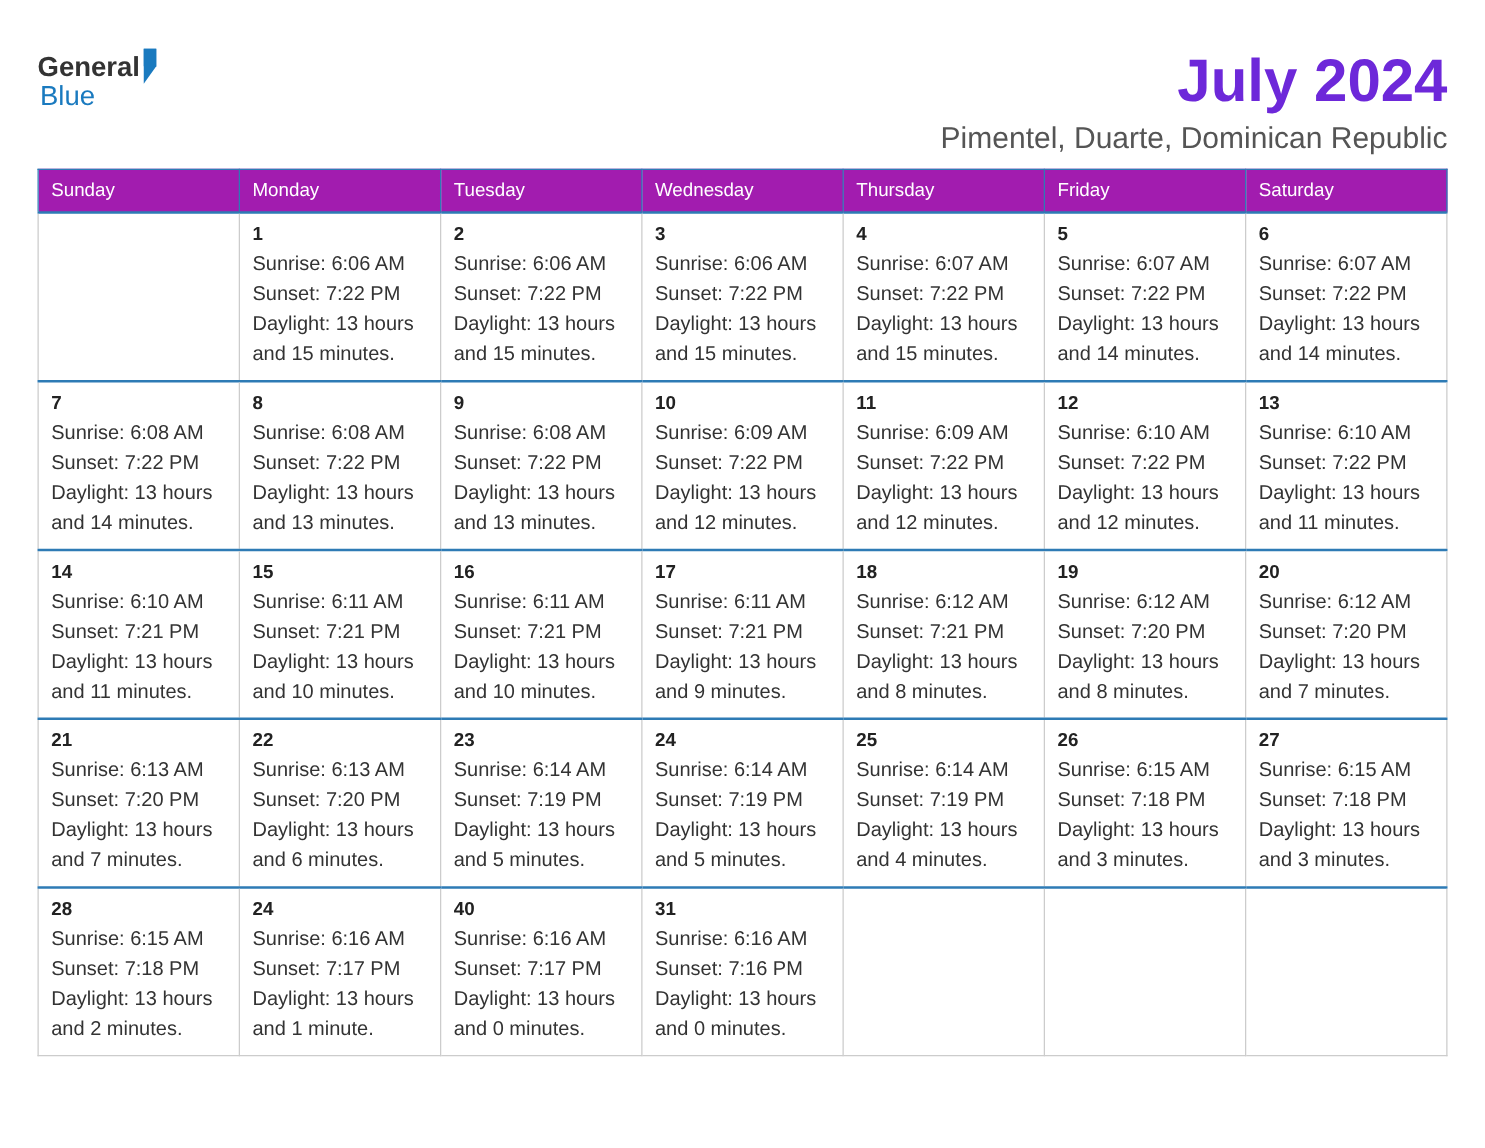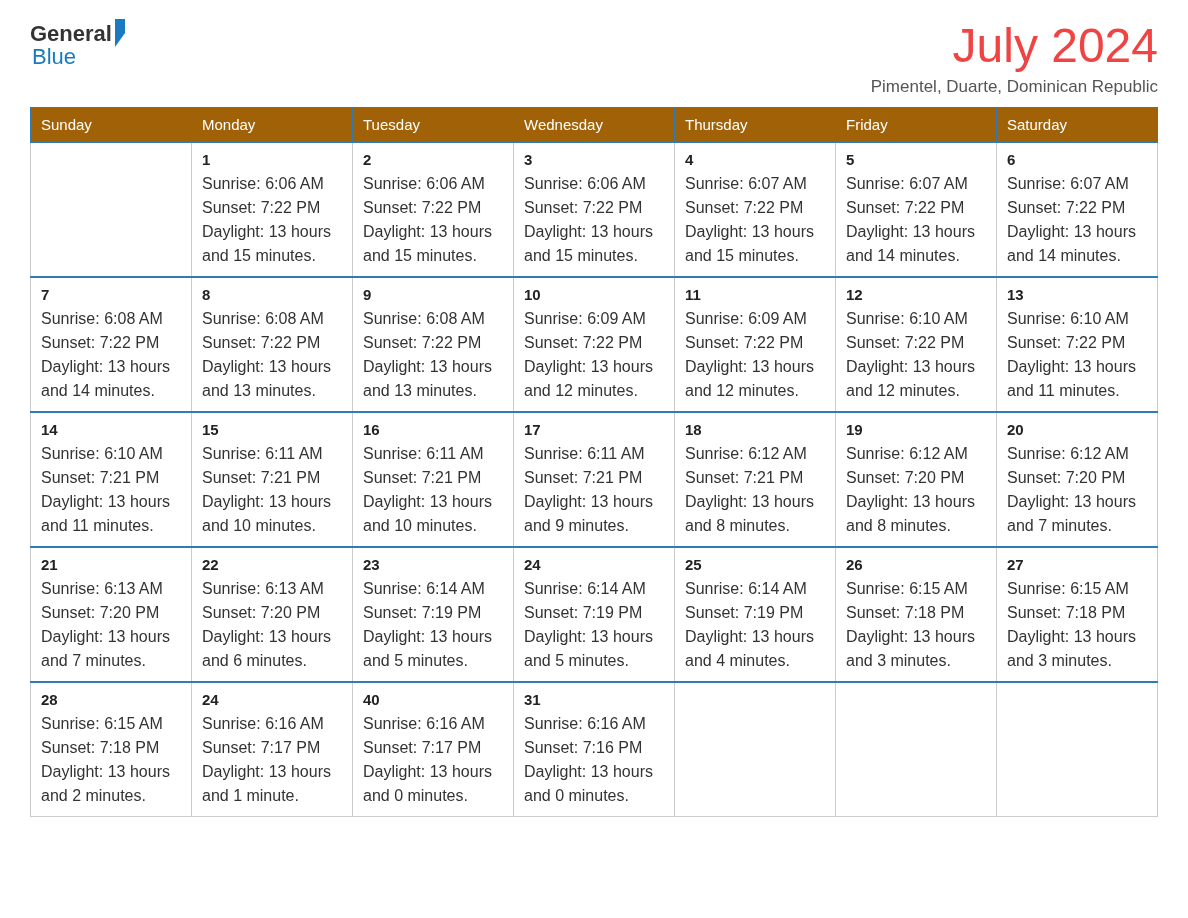--- a/index.html
+++ b/index.html
@@ -9,42 +9,43 @@
       color: #222;
       width: 1188px;
       min-height: 918px;
       padding: 20px 30px;
     }
     .header-area {
       display: flex;
       justify-content: space-between;
       align-items: flex-start;
       margin-bottom: 10px;
+      margin-top: 20px;
     }
     .title-area {
       text-align: right;
     }
     .month-year {
       font-size: 48px;
-      font-weight: normal;
-      color: #ef4444;
+      font-weight: bold;
+      color: #6d28d9;
       line-height: 1.1;
     }
     .location {
-      font-size: 17px;
+      font-size: 24px;
       color: #555;
       margin-top: 4px;
     }
     .calendar {
       width: 100%;
       border-collapse: collapse;
       margin-top: 8px;
     }
     .calendar th {
-      background: #a16207;
+      background: #a21caf;
       color: #fff;
       font-size: 15px;
       font-weight: normal;
       padding: 8px 10px;
       text-align: left;
       border: 1px solid #2e7bb5;
     }
     .calendar td {
       vertical-align: top;
       padding: 8px 10px;

